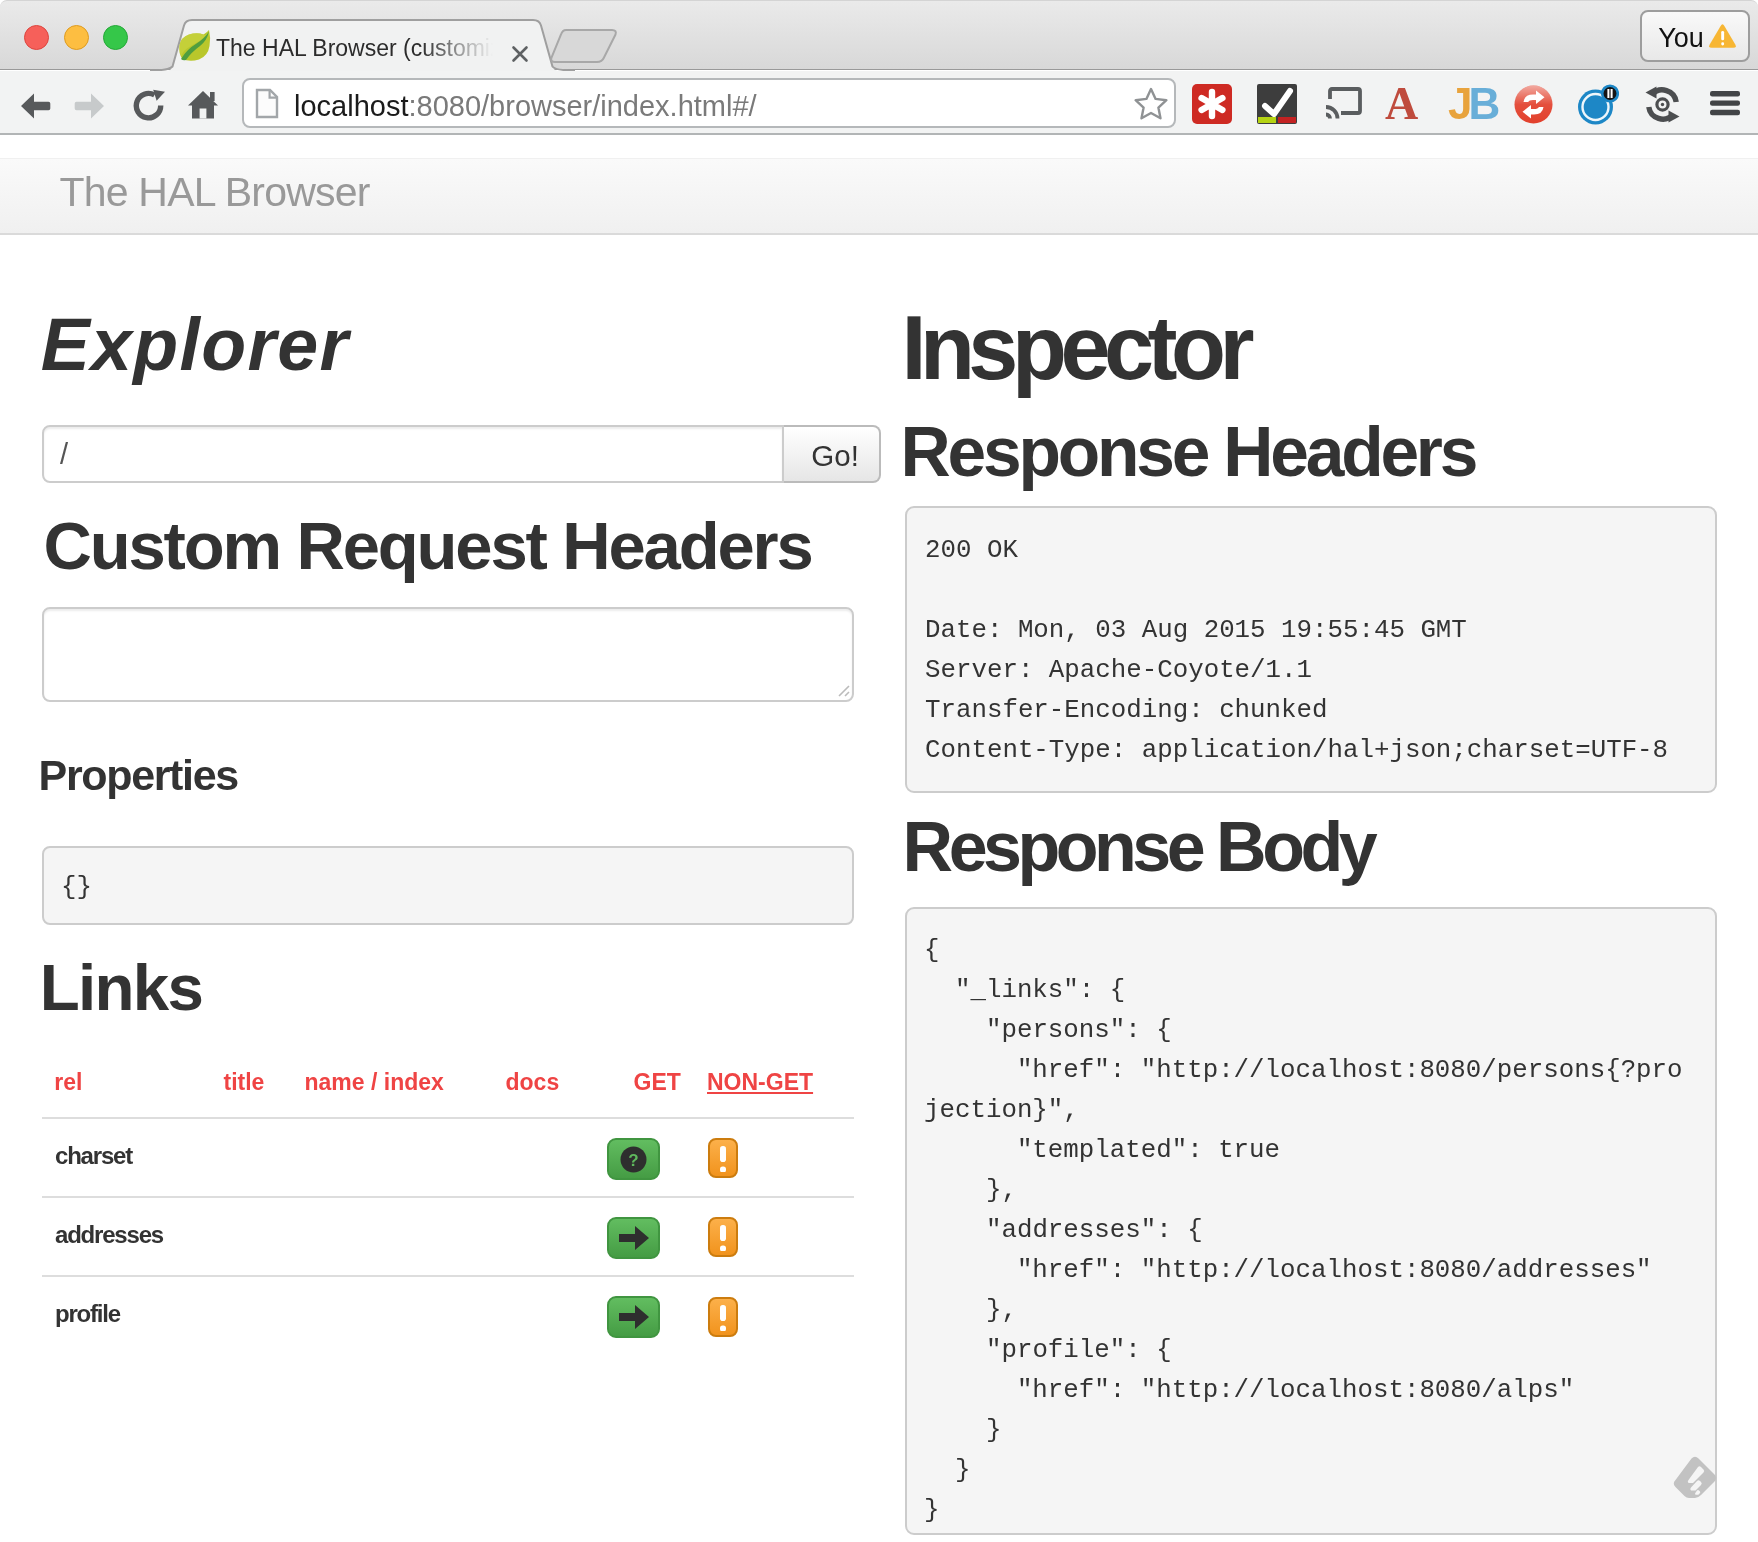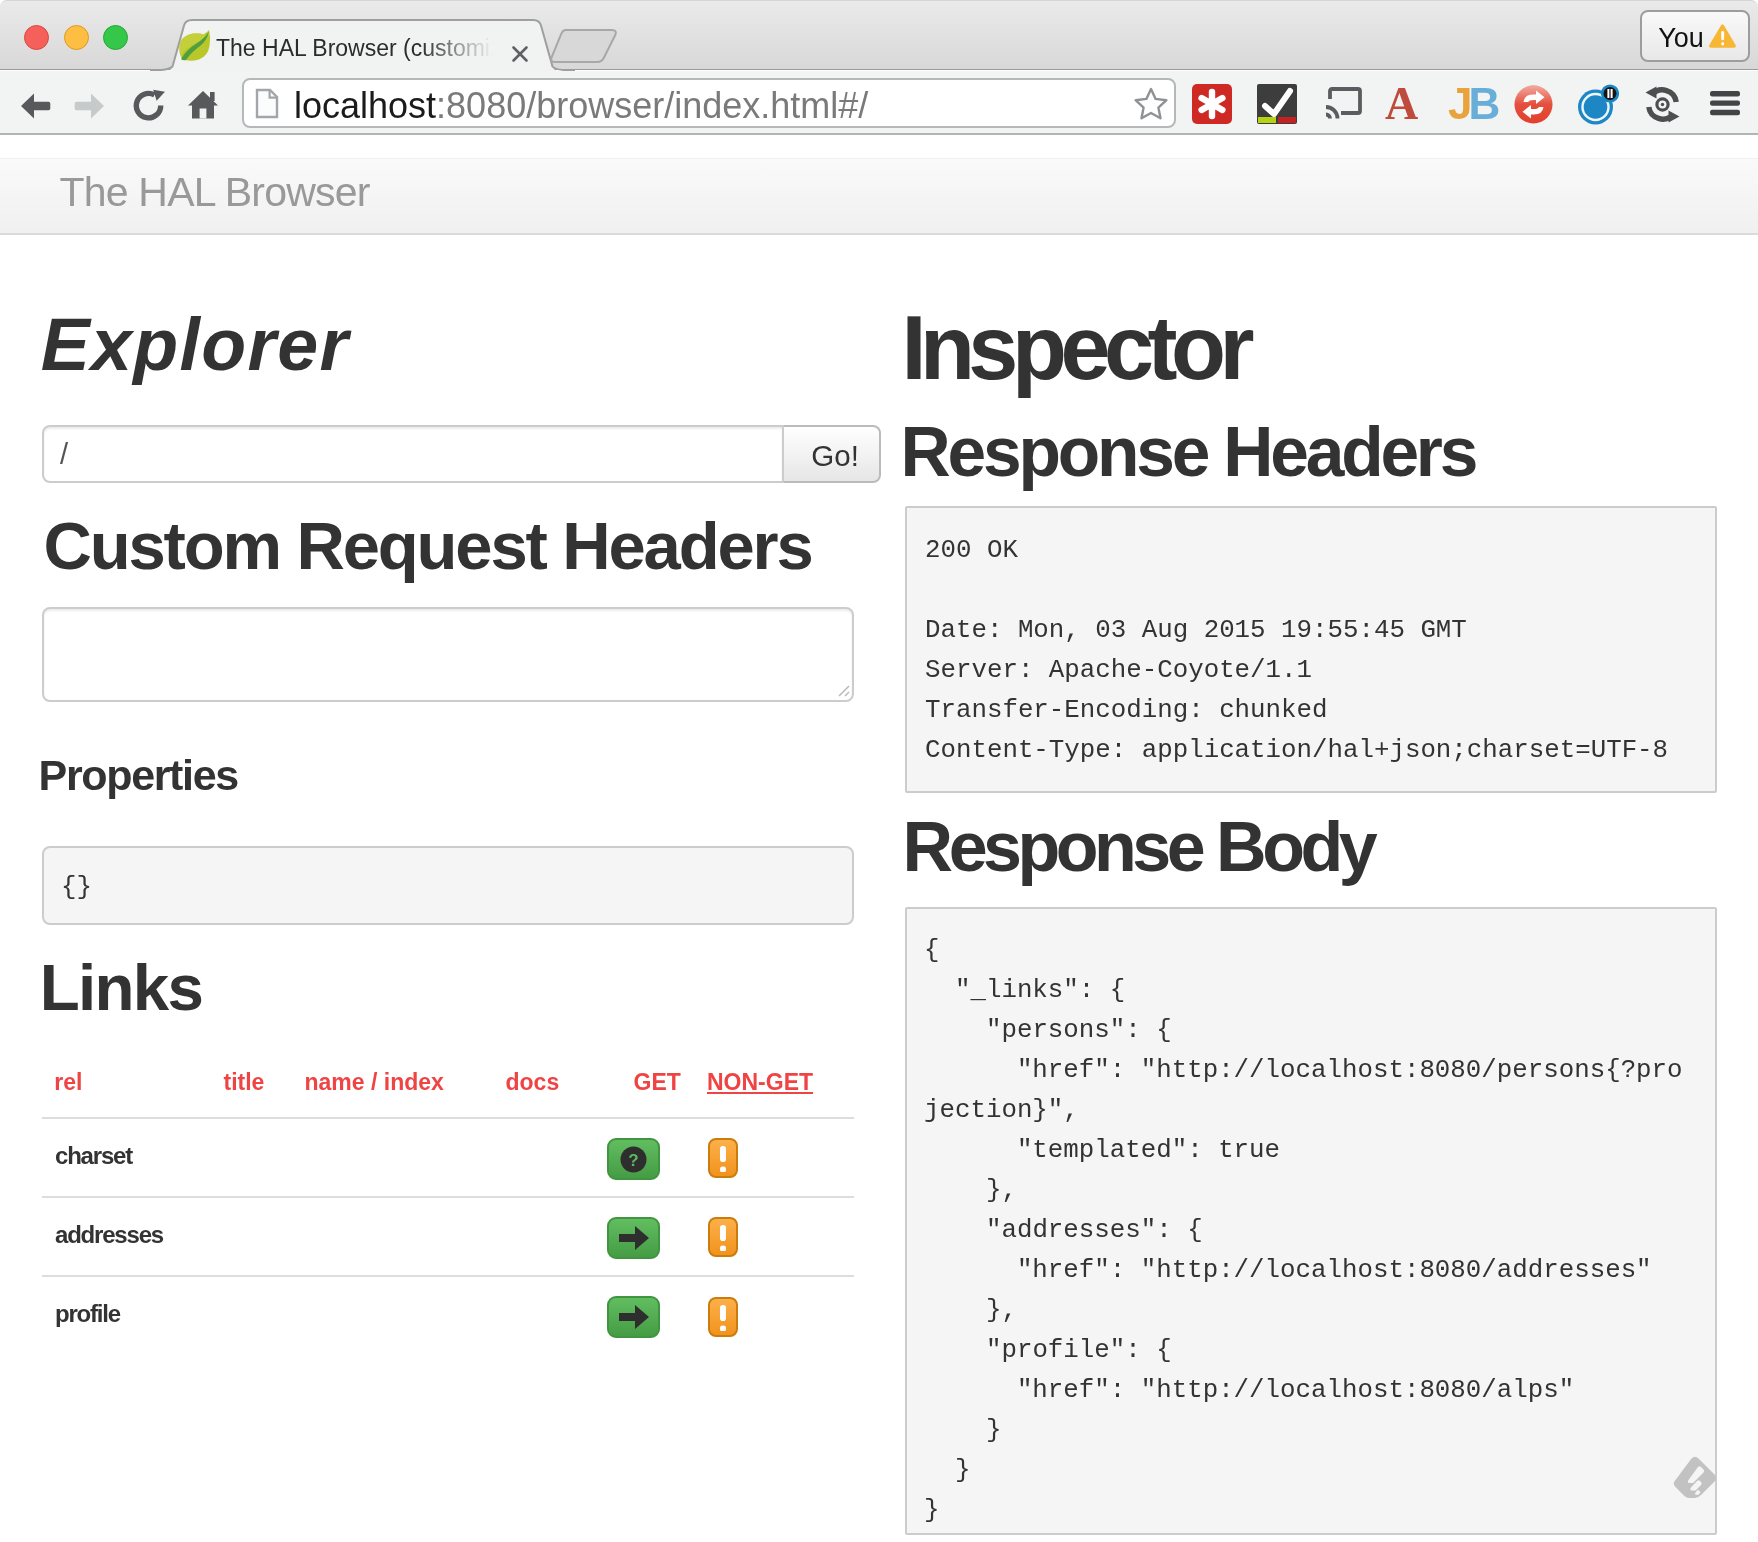--- a/index.html
+++ b/index.html
@@ -15,21 +15,21 @@
 #l-yel{left:64px;background:#fdbe41;border:1px solid #de9b20;}
 #l-grn{left:103px;background:#35c749;border:1px solid #24a837;}
 #tabtitle{left:216px;top:33px;width:288px;height:30px;font-size:23px;color:#2c2c2c;
   line-height:30px;white-space:nowrap;overflow:hidden;}
 #tabfade{left:420px;top:26px;width:86px;height:40px;
   background:linear-gradient(90deg,rgba(241,242,242,0),#f1f2f2 85%);}
 
 #toolbar{left:0;top:71px;width:1758px;height:62px;background:#f2f3f3;border-bottom:2px solid #b2b5b6;}
 #urlbar{left:242px;top:78px;width:934px;height:50px;background:#fff;border:2px solid #b5b8ba;
   border-radius:8px;box-sizing:border-box;}
-#urltext{left:294px;top:86px;font-size:36px;line-height:40px;color:#1b1b1b;white-space:nowrap;}
+#urltext{left:294px;top:86px;font-size:29px;line-height:40px;color:#1b1b1b;white-space:nowrap;}
 #urltext .gr{color:#7a7a7a;}
 
 #youbtn{left:1640px;top:10px;width:110px;height:52px;border:2px solid #9d9d9d;border-radius:8px;
   box-sizing:border-box;background:linear-gradient(#f9f9f9,#e8e8e8);}
 #youtxt{left:1658.3px;top:25.4px;font-size:27px;line-height:27px;color:#111;}
 
 #whitegap{left:0;top:135px;width:1758px;height:23px;background:#fff;}
 #navbar{left:0;top:158px;width:1758px;height:77px;
   background:linear-gradient(#fafafa,#f0f0f0);border-bottom:2px solid #dadada;border-top:1px solid #f0f0f0;box-sizing:border-box;}
 #brand{left:59.5px;top:171.6px;font-size:41px;line-height:41px;color:#999;letter-spacing:-0.8px;}
@@ -73,21 +73,21 @@
 #r-persons{left:55px;top:1144.1px;}
 #r-addresses{left:55px;top:1223.1px;}
 #r-profile{left:55px;top:1302.1px;}
 .gbtn{left:607px;width:53px;height:42px;border-radius:9px;box-sizing:border-box;
   border:2px solid #409540;background:linear-gradient(#62bd60,#459c44);}
 .obtn{left:708px;width:30px;height:40px;border-radius:8px;box-sizing:border-box;
   border:2px solid #cc7c0e;background:linear-gradient(#fcb04a,#f1931d);}
 #gb1{top:1138px;}#gb2{top:1217px;}#gb3{top:1296px;}
 #ob1{top:1138px;}#ob2{top:1217px;}#ob3{top:1297px;}
 
-.prebox{background:#f5f5f5;border:2px solid #ccc;border-radius:2px;box-sizing:border-box;
+.prebox{background:#f5f5f5;border:2px solid #ccc;border-radius:9px;box-sizing:border-box;
   font-family:"Liberation Mono",monospace;color:#333;white-space:pre-wrap;word-break:break-all;margin:0;}
 #resphbox{left:905px;top:506px;width:812px;height:287px;font-size:25.8px;line-height:40px;
   padding:23px 8px 10px 18px;}
 #respbbox{left:905px;top:907px;width:812px;height:628px;font-size:25.8px;line-height:40px;
   padding:22px 27px 10px 17px;}
 </style>
 </head>
 <body>
 
 <div class="abs" id="tabstrip"></div>

